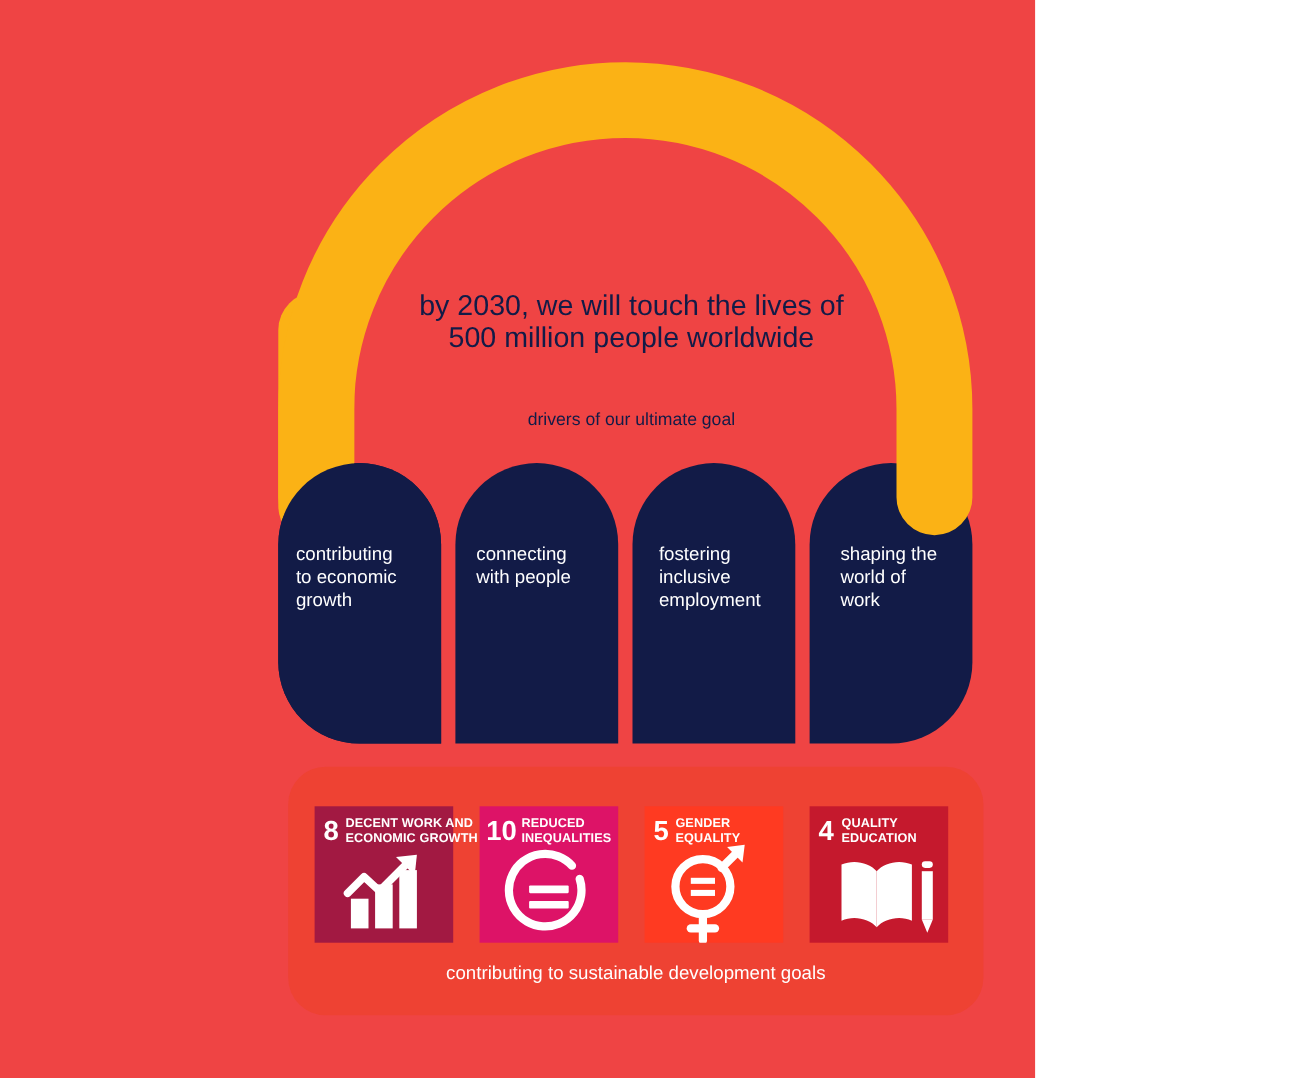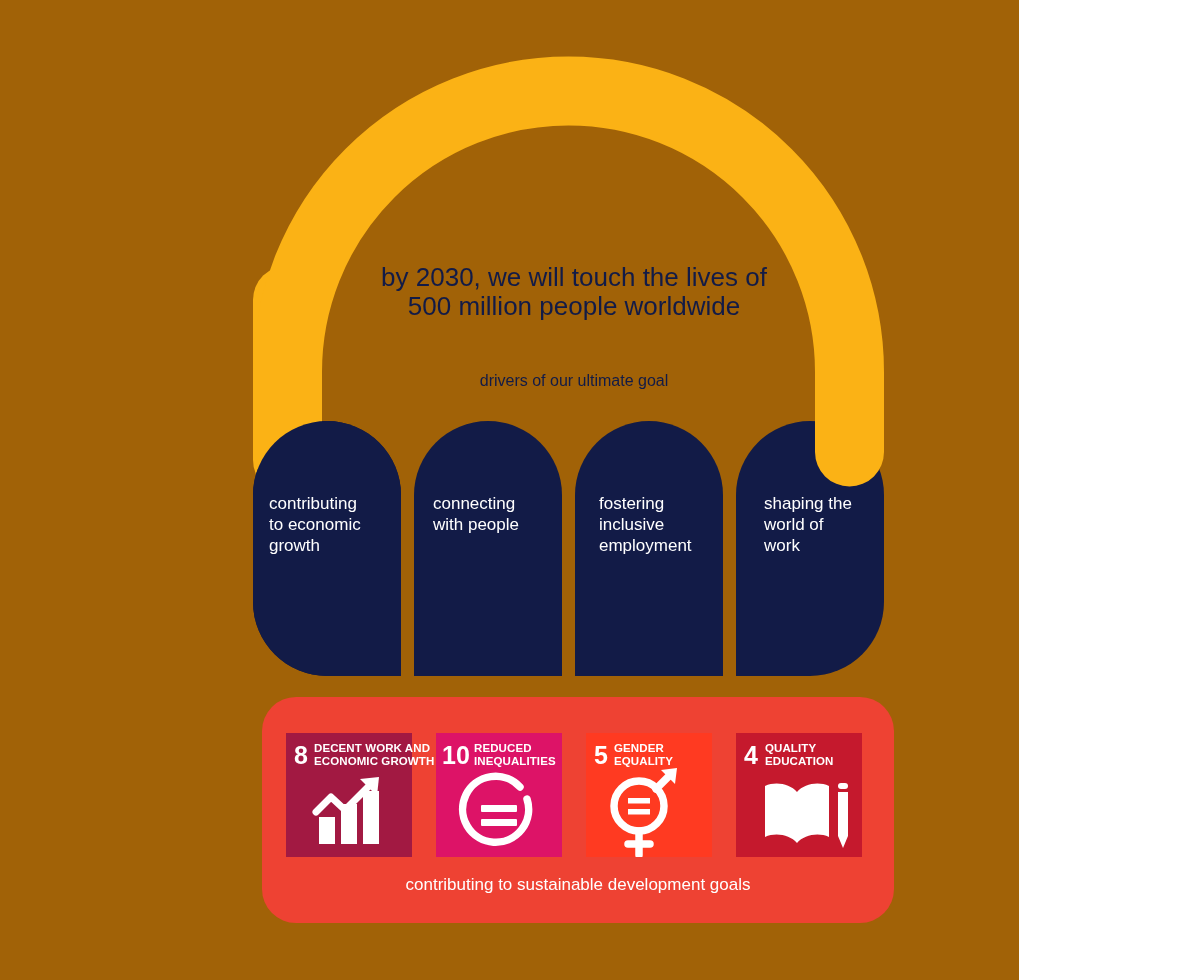--- a/index.html
+++ b/index.html
@@ -10,23 +10,23 @@
   }
   body {
     width: 1191px;
     height: 980px;
     font-family: "Liberation Sans", sans-serif;
     overflow: hidden;
     position: relative;
   }
   #infographic {
     position: relative;
-    width: 1019px;
+    width: 941px;
     height: 980px;
-    background: #a16207;
+    background: #ef4444;
   }
   #scene {
     position: absolute;
     left: 0;
     top: 0;
     width: 1191px;
     height: 980px;
     display: block;
   }
   .svg-text-headline {

